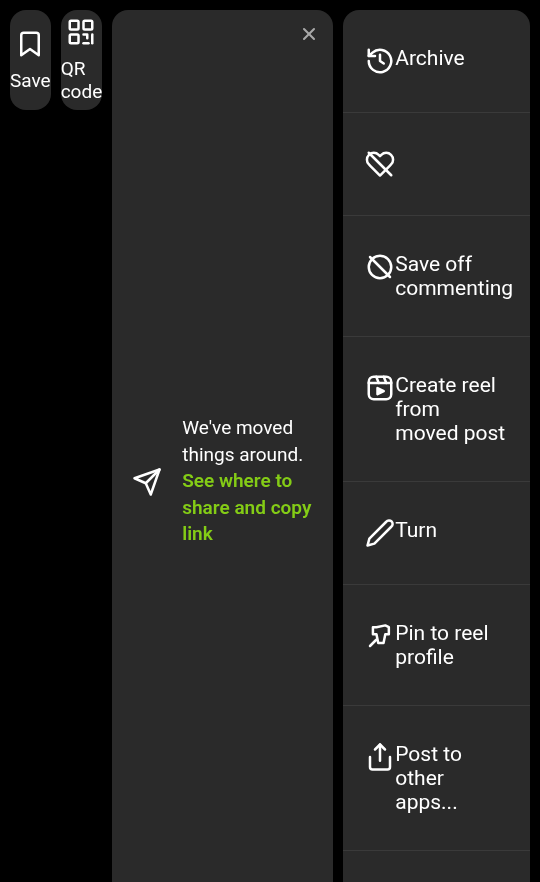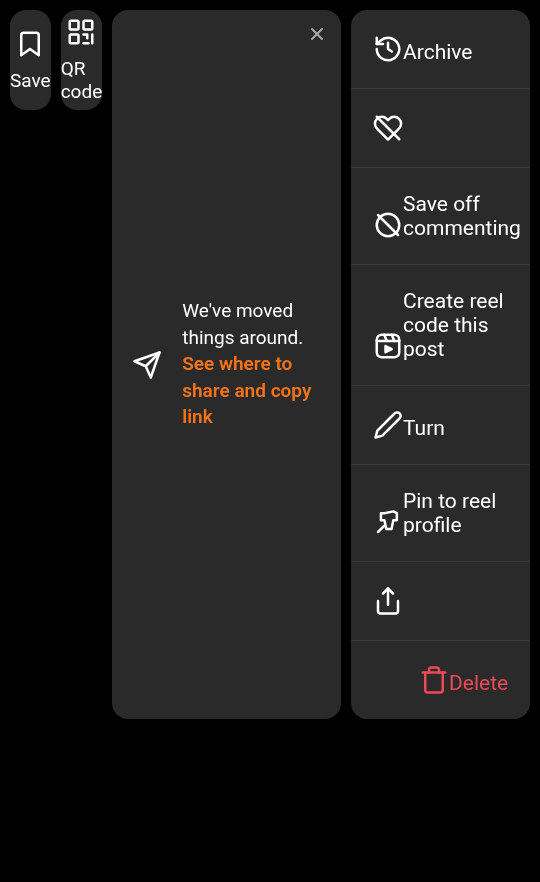--- a/index.html
+++ b/index.html
@@ -53,40 +53,40 @@
     .info-text {
       flex: 1;
     }
     .info-line1 {
       font-size: 19px;
       color: #fff;
       line-height: 1.4;
     }
     .info-line2 {
       font-size: 19px;
-      color: #f97316;
+      color: #84cc16;
       font-weight: 600;
       line-height: 1.4;
     }
     .close-btn {
       position: absolute;
       top: 14px;
       right: 14px;
       cursor: pointer;
       color: #a8a8a8;
     }
     .menu-list {
       background: #2a2a2a;
       border-radius: 16px;
       overflow: hidden;
     }
     .menu-item {
       display: flex;
-      align-items: flex-end;
-      padding: 24px 22px;
+      align-items: flex-start;
+      padding: 36px 22px;
       border-bottom: 1px solid #3a3a3a;
       cursor: pointer;
     }
     .menu-item:last-child {
       border-bottom: none;
       margin-left: 46px;
     }
     .menu-icon {
       width: 30px;
       height: 30px;
@@ -187,21 +187,21 @@
     <div class="menu-item">
       <span class="menu-icon">
         <svg width="30" height="30" viewBox="0 0 24 24" fill="none" stroke="#fff" stroke-width="2" stroke-linecap="round" stroke-linejoin="round">
           <rect x="3" y="3" width="18" height="18" rx="4"></rect>
           <line x1="3" y1="8" x2="21" y2="8"></line>
           <line x1="9" y1="3" x2="11" y2="8"></line>
           <line x1="15" y1="3" x2="17" y2="8"></line>
           <polygon points="10 12 15 14.5 10 17" fill="#fff"></polygon>
         </svg>
       </span>
-      <span class="menu-label">Create reel code this post</span>
+      <span class="menu-label">Create reel from moved post</span>
     </div>
 
     <div class="menu-item">
       <span class="menu-icon">
         <svg width="30" height="30" viewBox="0 0 24 24" fill="none" stroke="#fff" stroke-width="2" stroke-linecap="round" stroke-linejoin="round">
           <path d="M17 3a2.85 2.85 0 1 1 4 4L7.5 20.5 2 22l1.5-5.5L17 3z"></path>
         </svg>
       </span>
       <span class="menu-label">Turn</span>
     </div>
@@ -217,20 +217,21 @@
     </div>
 
     <div class="menu-item">
       <span class="menu-icon">
         <svg width="30" height="30" viewBox="0 0 24 24" fill="none" stroke="#fff" stroke-width="2" stroke-linecap="round" stroke-linejoin="round">
           <path d="M4 12v8a2 2 0 0 0 2 2h12a2 2 0 0 0 2-2v-8"></path>
           <polyline points="16 6 12 2 8 6"></polyline>
           <line x1="12" y1="2" x2="12" y2="15"></line>
         </svg>
       </span>
+      <span class="menu-label">Post to other apps...</span>
     </div>
 
     <div class="menu-item">
       <span class="menu-icon">
         <svg width="30" height="30" viewBox="0 0 24 24" fill="none" stroke="#ed4956" stroke-width="2" stroke-linecap="round" stroke-linejoin="round">
           <polyline points="3 6 5 6 21 6"></polyline>
           <path d="M19 6v14a2 2 0 0 1-2 2H7a2 2 0 0 1-2-2V6m3 0V4a2 2 0 0 1 2-2h4a2 2 0 0 1 2 2v2"></path>
         </svg>
       </span>
       <span class="menu-label danger">Delete</span>

